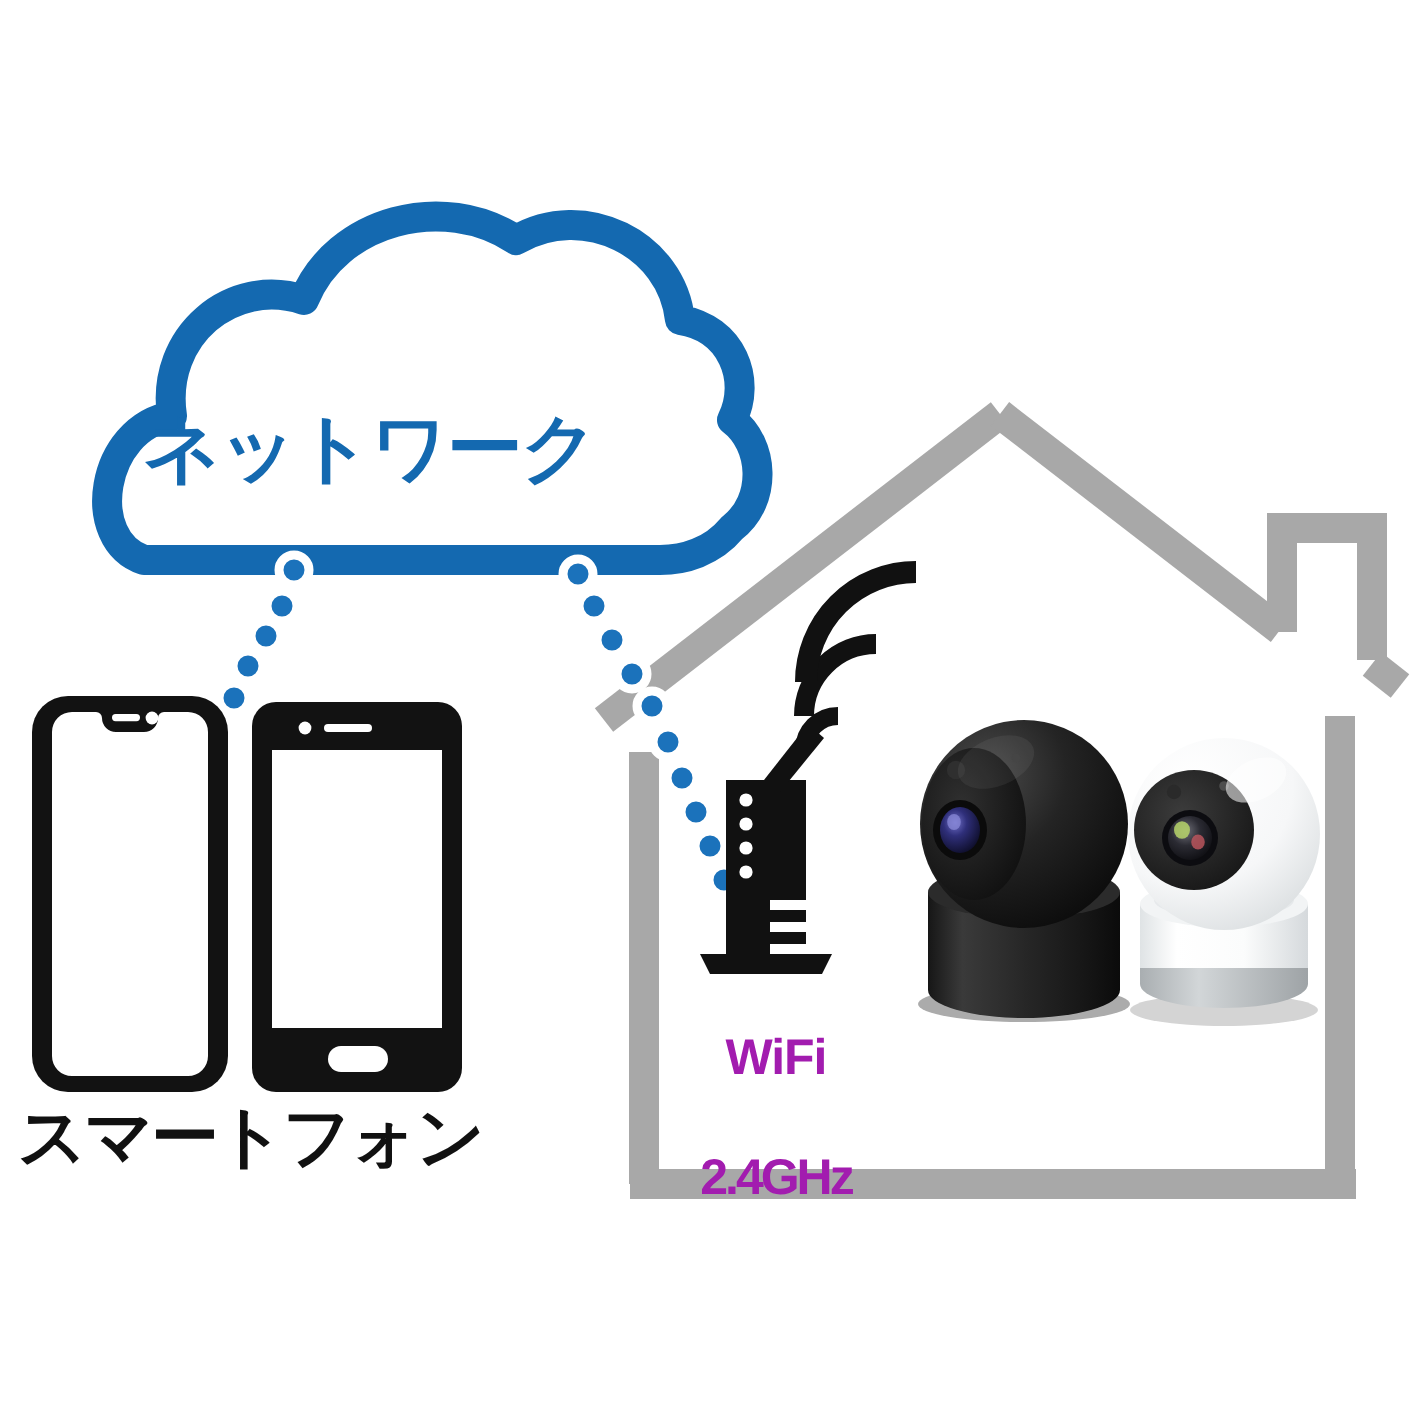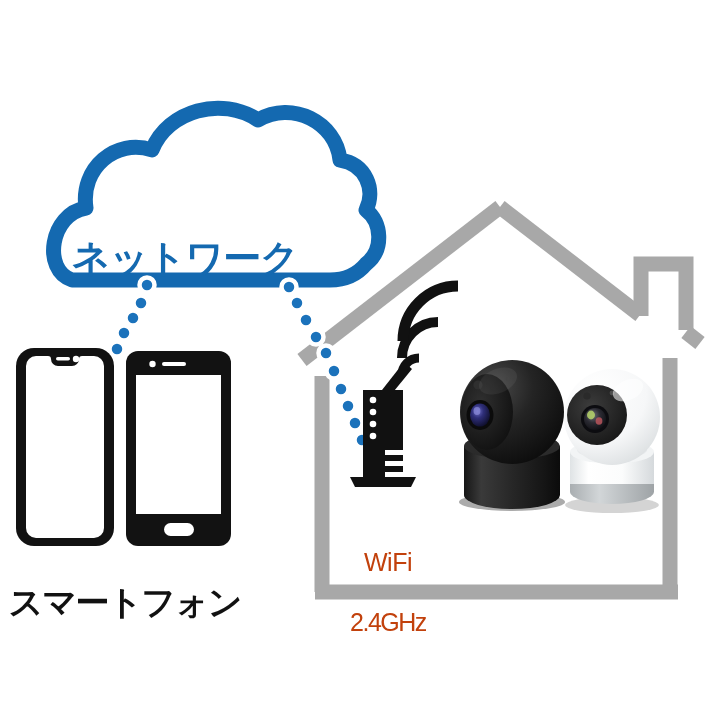--- a/index.html
+++ b/index.html
@@ -22,21 +22,20 @@
     position: absolute;
     left: 0;
     top: 0;
     width: 713px;
     height: 713px;
   }
   .lbl {
     position: absolute;
     white-space: pre;
     line-height: 1.04;
-    margin-top: 33px;
   }
   #cloud-label {
     left: 0;
     top: 206px;
     width: 370px;
     text-align: center;
     font-size: 38px;
     font-weight: 700;
     letter-spacing: -1px;
     color: #1469b0;
@@ -50,22 +49,22 @@
     font-weight: 700;
     letter-spacing: -1.5px;
     color: #111111;
     font-family: Liberation Serif, serif;
   }
   #router-label {
     left: 330px;
     top: 483px;
     width: 116px;
     text-align: center;
-    color: #c2410c;
-    font-weight: 400;
+    color: #a21caf;
+    font-weight: 700;
   }
   #router-label .l1 { font-size: 25px; letter-spacing: -0.5px; display:block; }
   #router-label .l2 { font-size: 25px; letter-spacing: -2px; display:block; }
   #router-label .l3 { font-size: 25px; letter-spacing: -1.5px; display:block; }
 </style>
 </head>
 <body>
 
 <div id="stage">
 

